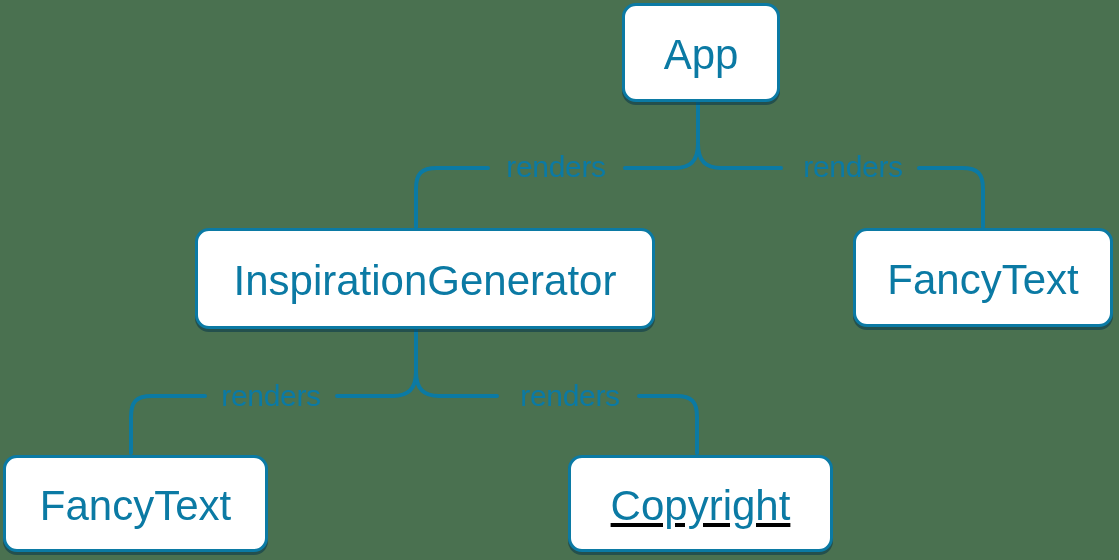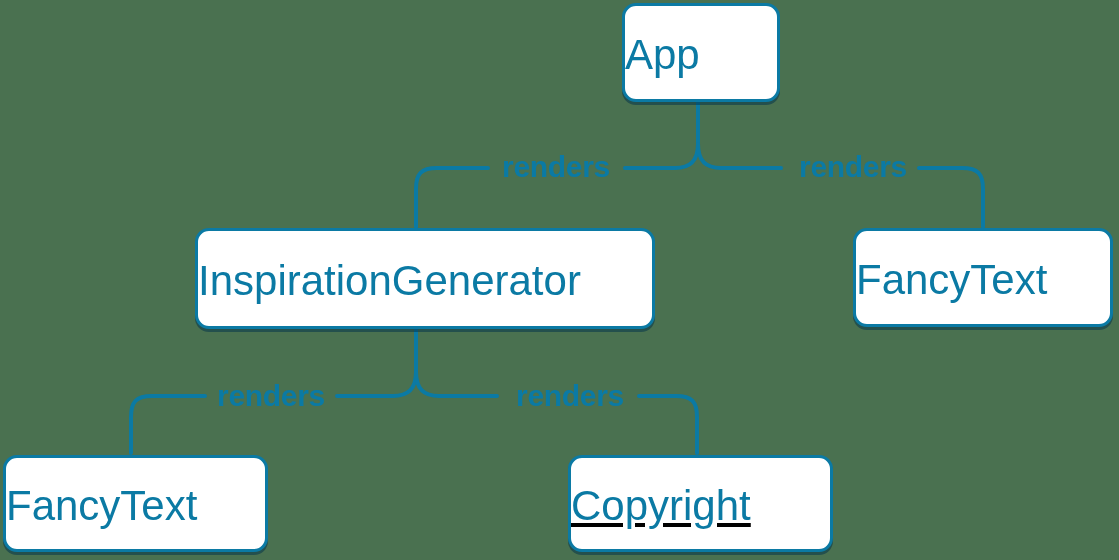--- a/index.html
+++ b/index.html
@@ -29,39 +29,40 @@
   }
   .node {
     position: absolute;
     box-sizing: border-box;
     background: var(--fill, #ffffff);
     border: 3.5px solid var(--accent, #0b7aa4);
     border-radius: 14px;
     box-shadow: 0 3px 0 var(--shadow, rgba(6,52,74,0.55));
     display: flex;
     align-items: center;
+    justify-content: center;
   }
   .node-label {
     color: var(--accent, #0b7aa4);
     font-size: 42px;
     line-height: 1;
     white-space: nowrap;
     padding-top: 4px;
   }
   .node-app          { left: 622px; top: 3px;   width: 158px; height: 99px;  }
   .node-ig           { left: 195px; top: 228px; width: 460px; height: 101px; }
   .node-fancy-top    { left: 853px; top: 228px; width: 260px; height: 99px;  }
   .node-fancy-bottom { left: 3px;   top: 455px; width: 265px; height: 97px;  }
   .node-copyright    { left: 568px; top: 455px; width: 265px; height: 97px; text-decoration: underline;  }
   .edge-label {
     position: absolute;
     transform: translate(-50%, -50%);
     color: var(--accent, #0b7aa4);
     font-size: 30px;
-    font-weight: 700;
+    font-weight: 400;
     letter-spacing: -0.3px;
     white-space: nowrap;
   }
   .edge-label-0 { left: 556px; top: 167px; }
   .edge-label-1 { left: 853px; top: 167px; }
   .edge-label-2 { left: 271px; top: 396px; }
   .edge-label-3 { left: 570px; top: 396px; }
 </style>
 </head>
 <body>

